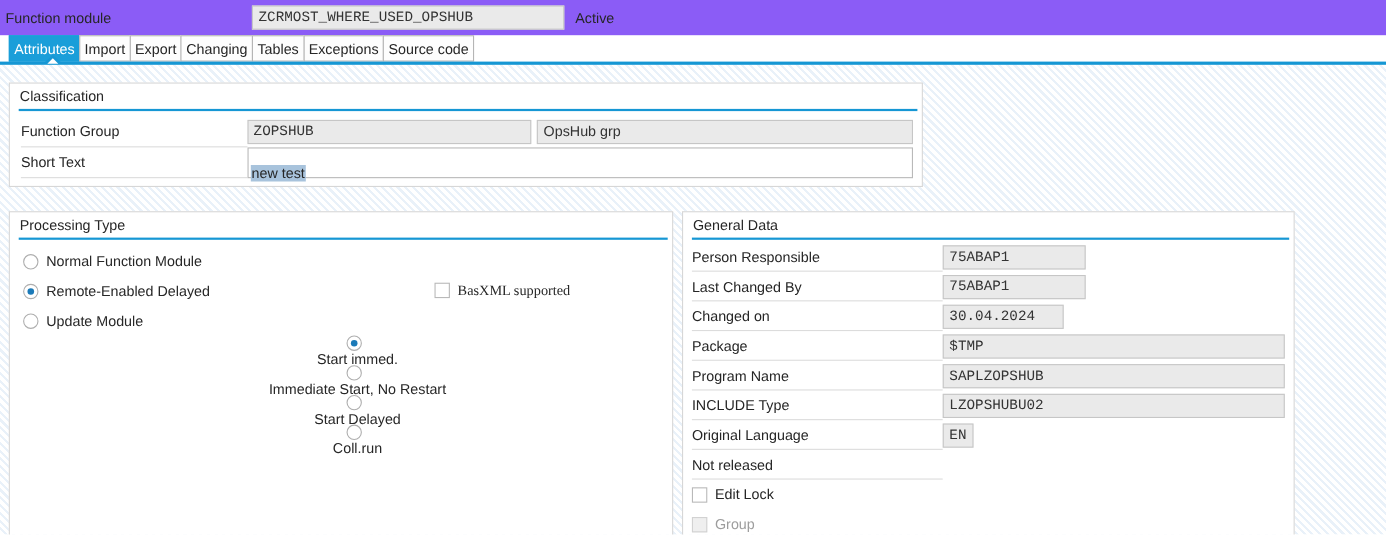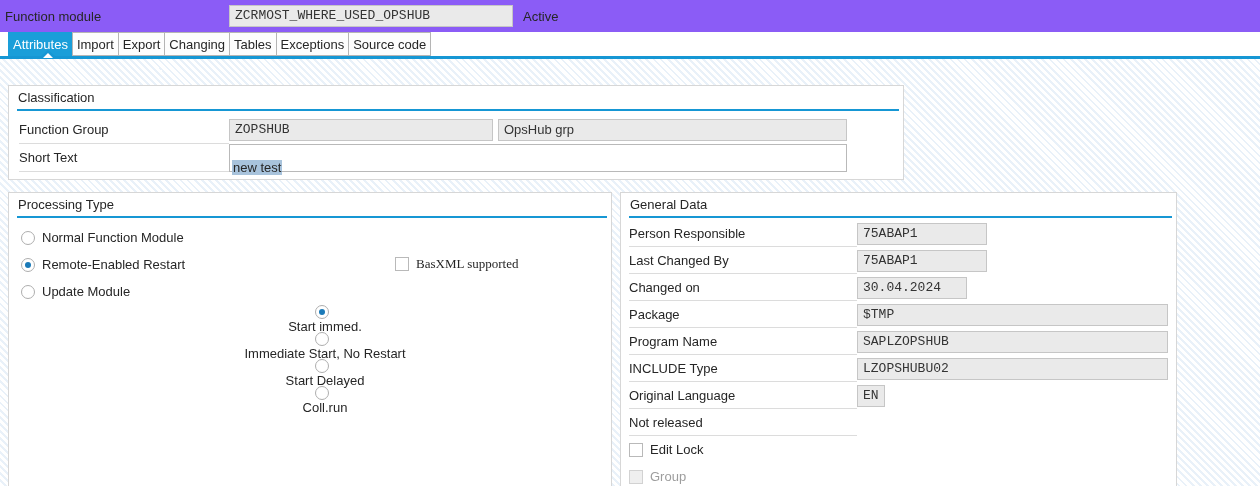--- a/index.html
+++ b/index.html
@@ -34,21 +34,21 @@
 
   
   .content { position:relative; width:1260px; height:427px;
       background:repeating-linear-gradient(45deg,#ffffff 0px,#ffffff 3px,#e9f1f9 3px,#e9f1f9 5px); }
 
   .panel { position:absolute; background:#fff; border:1px solid #d7d7d7; }
   .panel-title { height:20px; line-height:20px; padding:2px 8px 0 9px; }
   .panel-rule { height:2px; background:#1697d4; margin:3px 4px 0 8px; }
 
   
-  .p-class { left:8px; top:26px; width:896px; height:95px; }
+  .p-class { left:8px; top:16px; width:831px; height:95px; }
   .c-rows { padding:5px 8px 0 10px; }
   .form-row { display:flex; align-items:center; height:28px; }
   .lbl-cell { align-self:stretch; display:flex; align-items:center;
               border-bottom:1px solid #dcdcdc; }
   .p-class .lbl-cell { width:210px;text-align:center; }
   .fg-field { width:264px; }
   .fg-desc  { width:349px; margin-left:5px; font-family:"Liberation Sans",sans-serif; }
   .st-input { width:618px; height:22px; border:1px solid #b9b9b9; background:#fff;
               line-height:20px; padding:13px 2px; }
   .sel-text { background:#a8c3dc; padding:0 1px; }
@@ -131,21 +131,21 @@
     <section class="panel p-proc">
       <div class="panel-title">Processing Type</div>
       <div class="panel-rule"></div>
       <div class="opt-rows">
         <div class="opt-row">
           <span class="radio"></span>
           <span>Normal Function Module</span>
         </div>
         <div class="opt-row">
           <span class="radio on"></span>
-          <span>Remote-Enabled Restart</span>
+          <span>Remote-Enabled Delayed</span>
         </div>
         <div class="opt-row">
           <span class="radio"></span>
           <span>Update Module</span>
         </div>
         <div class="opt-row sub">
           <span class="radio on"></span>
           <span>Start immed.</span>
         </div>
         <div class="opt-row sub">

